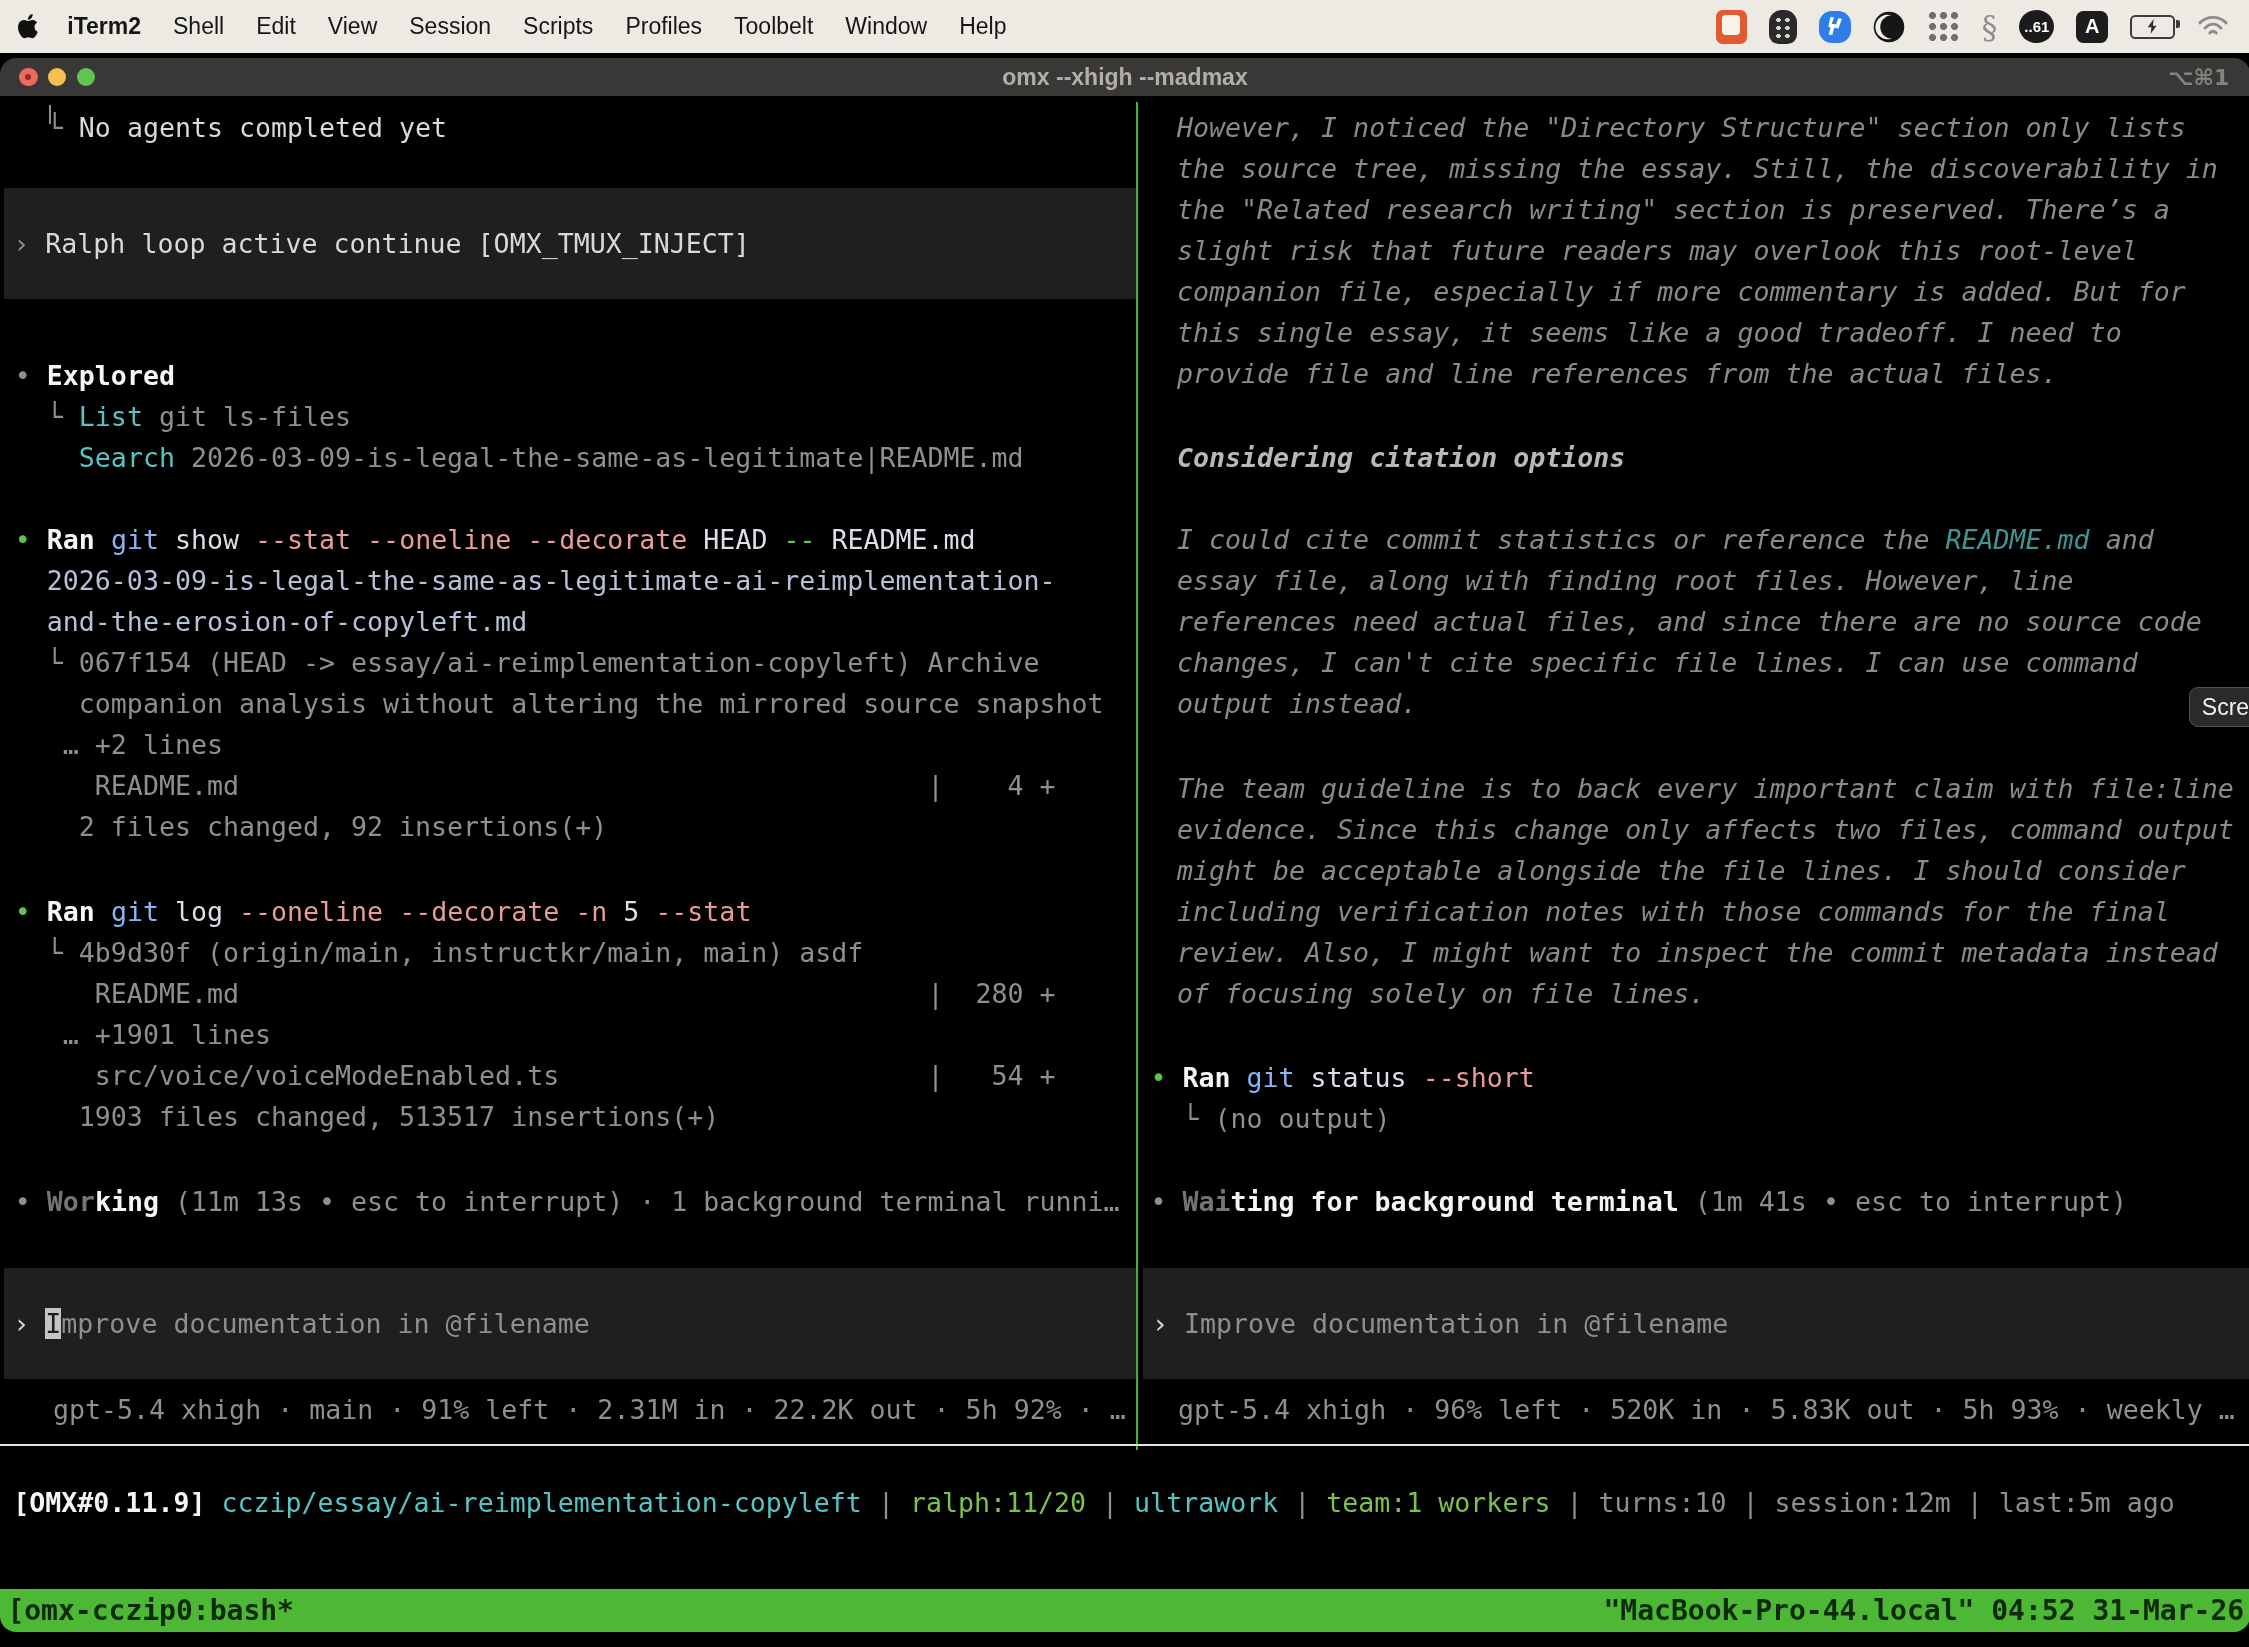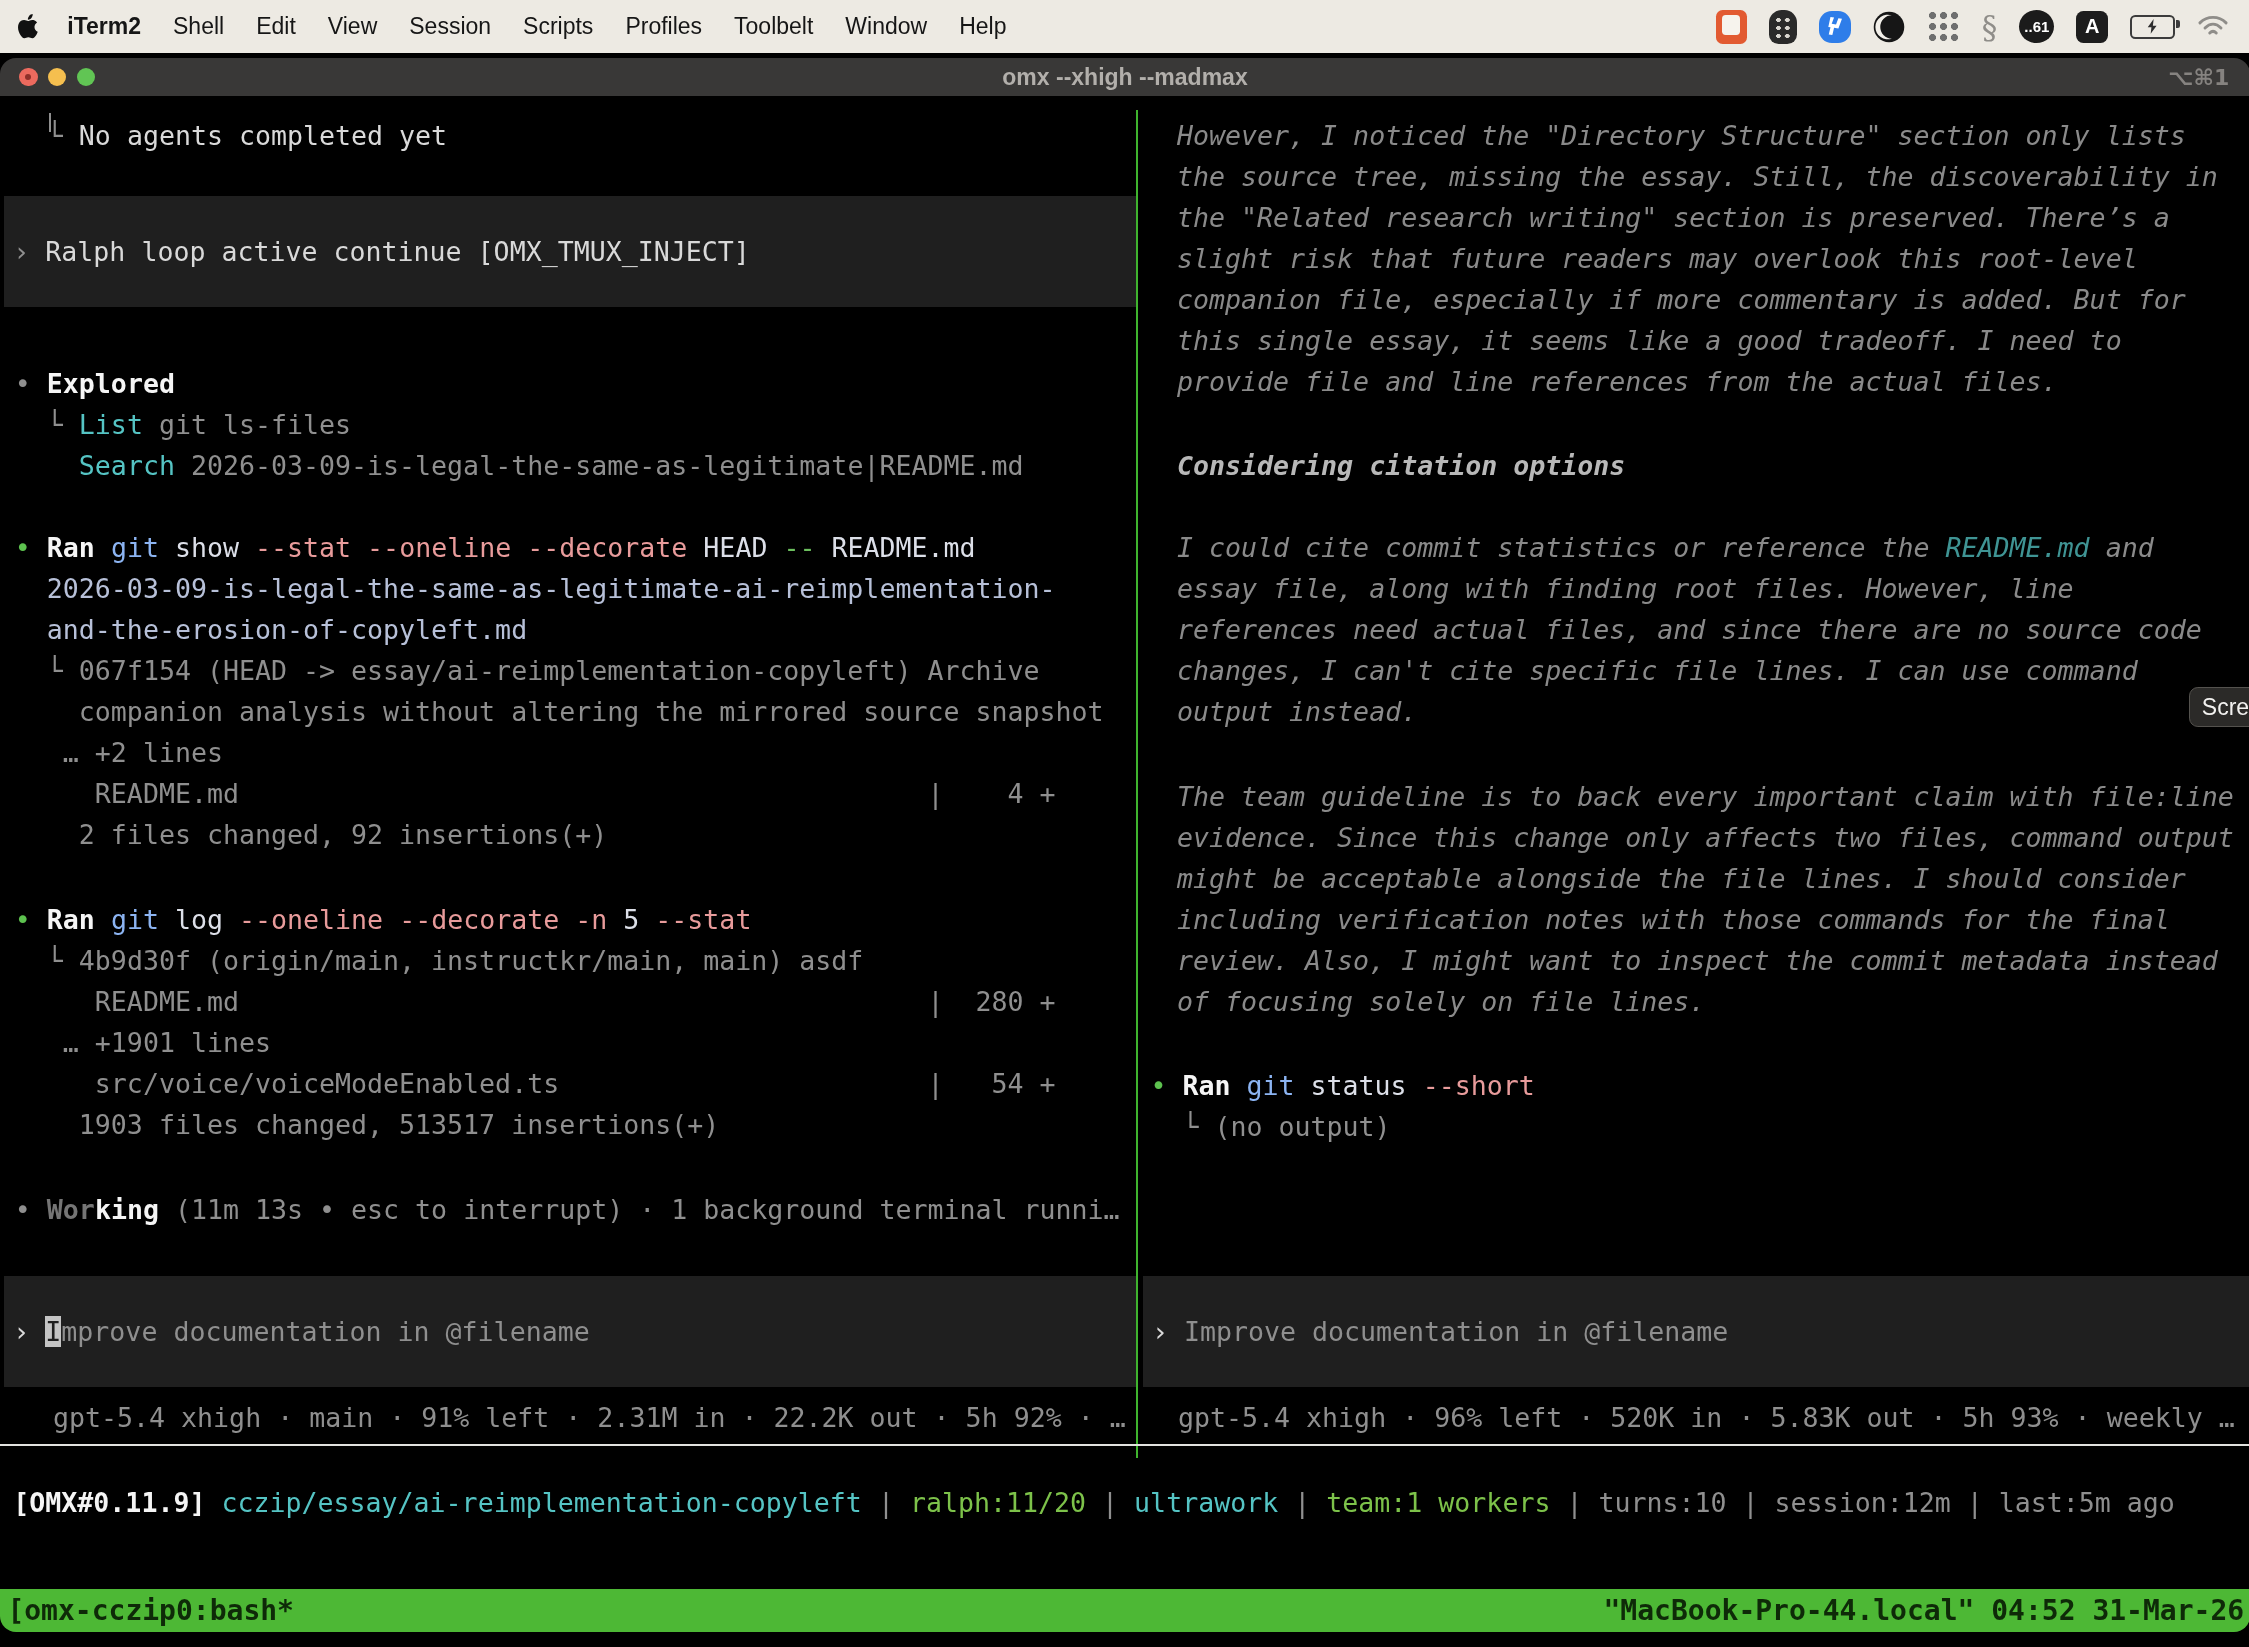--- a/index.html
+++ b/index.html
@@ -40,21 +40,21 @@
   .titlebar{position:relative;height:38px;background:#393837;display:flex;align-items:center;justify-content:center;}
   .lights{position:absolute;left:19px;top:0;height:38px;display:flex;align-items:center;gap:10.3px;}
   .tl{width:18.5px;height:18.5px;border-radius:50%;position:relative;}
   .tl.red{background:#ec6a5e;}
   .tl.red::after{content:"";position:absolute;left:5.9px;top:5.9px;width:6.6px;height:6.6px;border-radius:50%;background:#8e3029;}
   .tl.yellow{background:#f5bf4f;}
   .tl.green{background:#61c554;}
   .wtitle{color:#b2afab;font:bold 23px "Liberation Sans",sans-serif;}
   .wshortcut{position:absolute;right:20.7px;color:#868380;font-family:"DejaVu Sans",sans-serif;font-size:22px;font-weight:bold;}
 
-  .term{position:absolute;top:52px;left:0;width:2062px;height:1348px;background:#000;}
+  .term{position:absolute;top:44px;left:0;width:2062px;height:1348px;background:#000;}
   .pane{position:absolute;top:0;height:1348px;overflow:hidden;}
   .pane-left{left:0;width:1136px;}
   .pane-right{left:1143px;width:1107px;}
   .divider{position:absolute;left:1136px;top:0;width:2.2px;height:1348px;background:#3fb42e;}
 
   .tgroup{position:absolute;}
   .tline{white-space:pre;font-size:26.6px;line-height:41px;height:41px;}
   .prompt-box{position:absolute;background:#1f1f1f;display:flex;align-items:center;}
   .prompt-box .tline{height:auto;}
   .remnant{position:absolute;left:49px;top:3px;width:2.2px;height:19px;background:#8f8f8f;}
@@ -216,20 +216,23 @@
           <div class="tline"><span class="c-it">evidence. Since this change only affects two files, command output</span></div>
           <div class="tline"><span class="c-it">might be acceptable alongside the file lines. I should consider</span></div>
           <div class="tline"><span class="c-it">including verification notes with those commands for the final</span></div>
           <div class="tline"><span class="c-it">review. Also, I might want to inspect the commit metadata instead</span></div>
           <div class="tline"><span class="c-it">of focusing solely on file lines.</span></div>
         </div>
       <div class="tgroup" style="left:7.4px;top:955px;">
           <div class="tline"><span class="c-gb">• </span><span class="c-wb">Ran</span><span class="c-pale"> </span><span class="c-blue">git</span><span class="c-pale"> status </span><span class="c-pink">--short</span></div>
           <div class="tline"><span class="c-dim">  └ </span><span class="c-dim">(no output)</span></div>
         </div>
+      <div class="tgroup" style="left:7.4px;top:1079px;">
+          <div class="tline"><span class="c-dim">• </span><span class="c-db">Wai</span><span class="c-wb">ting for background terminal</span><span class="c-dim"> (1m 41s • esc to interrupt)</span></div>
+        </div>
       <div class="prompt-box" style="left:0;top:1166px;width:1104px;height:111px;padding-left:8.9px;">
           <div class="tline"><span class="c-bright">› </span><span class="c-dim">Improve documentation in @filename</span></div>
         </div>
       <div class="tgroup" style="left:35px;top:1287px;">
           <div class="tline"><span class="c-dim">gpt-5.4 xhigh · 96% left · 520K in · 5.83K out · 5h 93% · weekly …</span></div>
         </div>
     </div>
   </div>
 
   <div class="sepline"></div>

